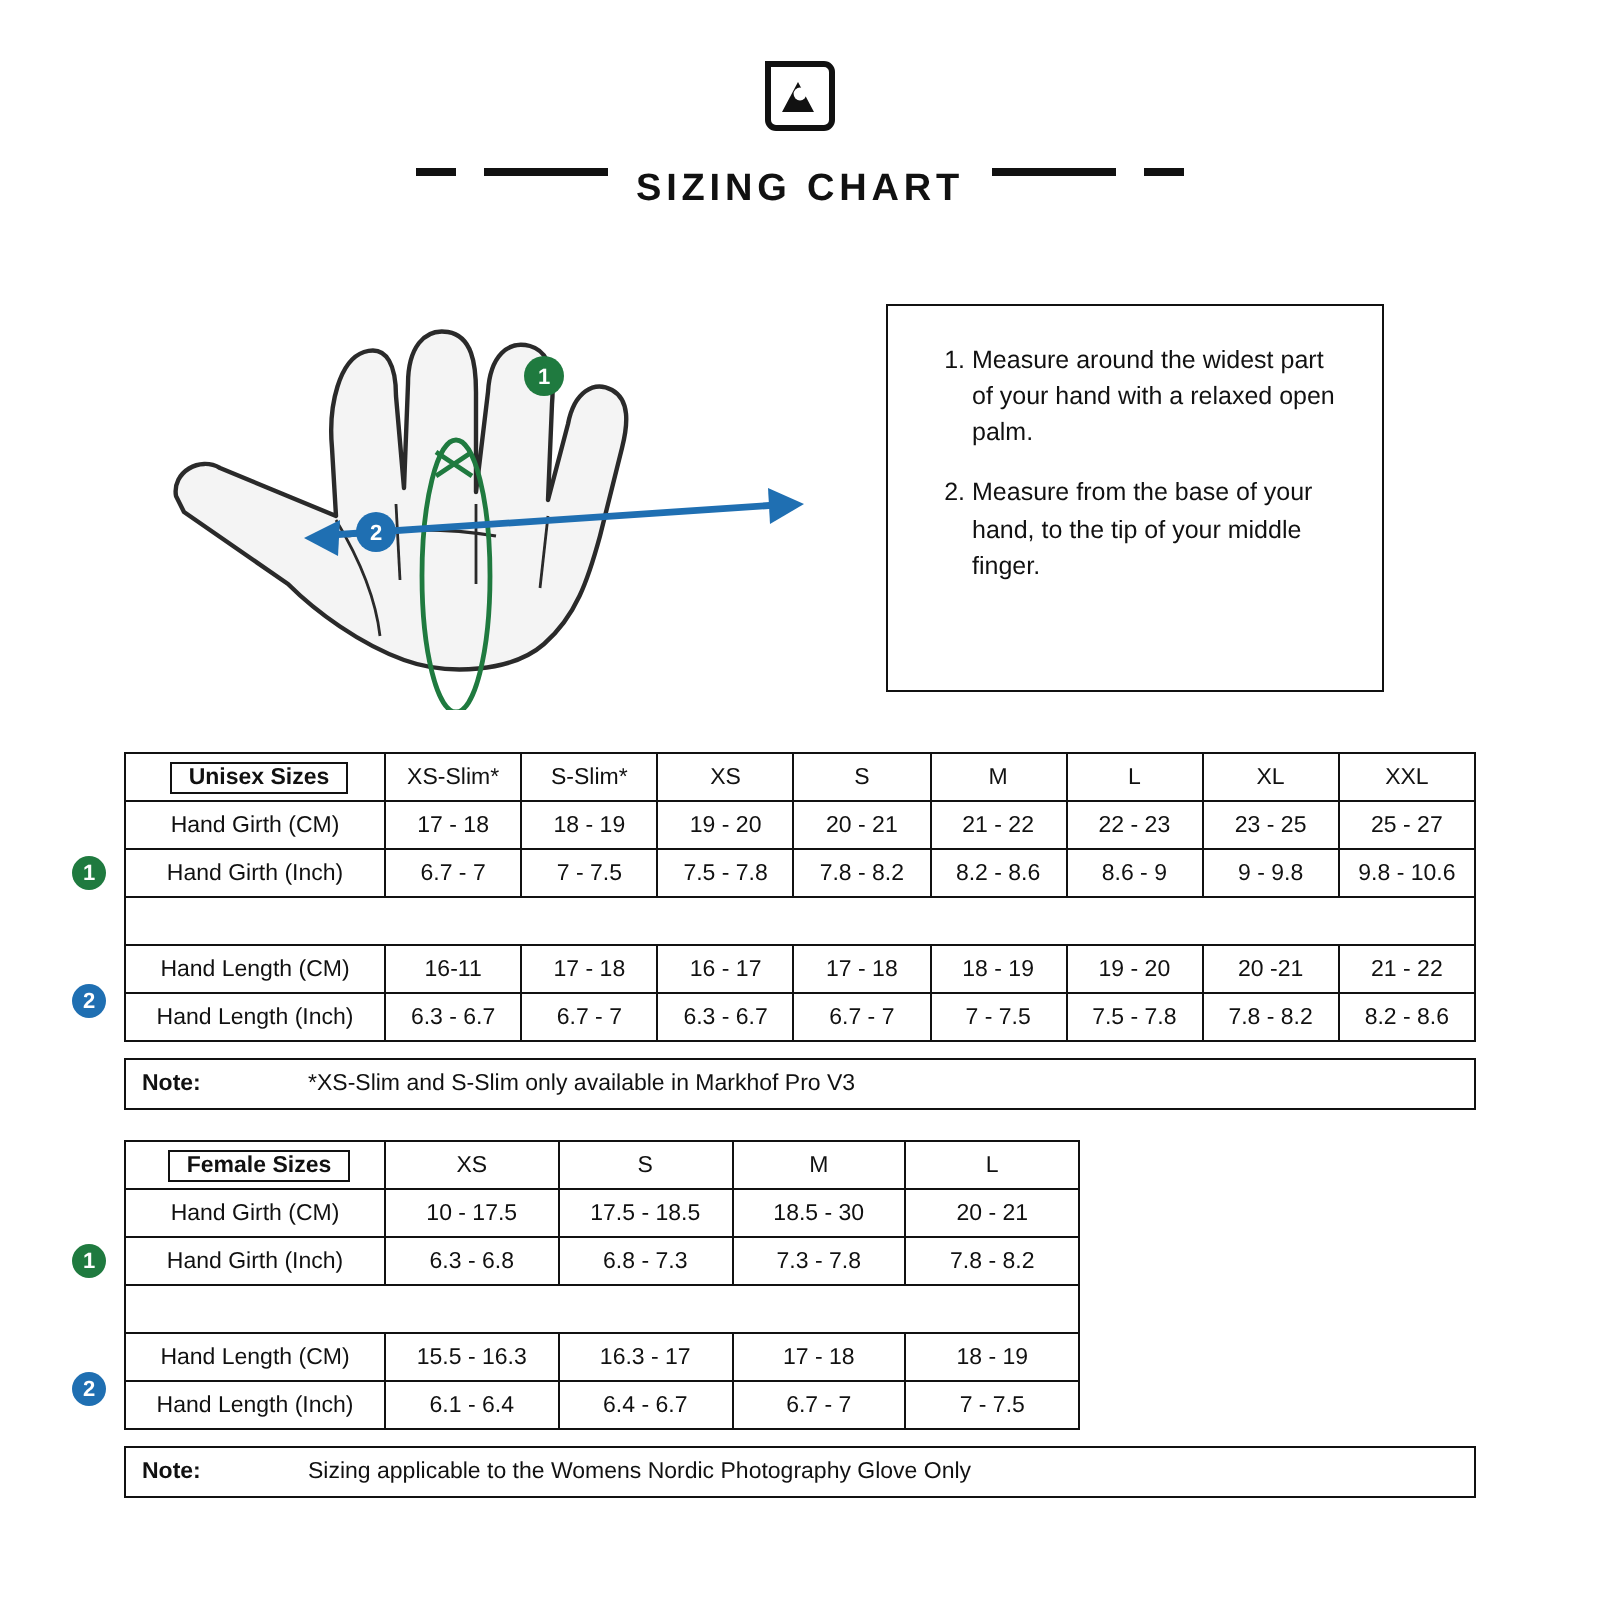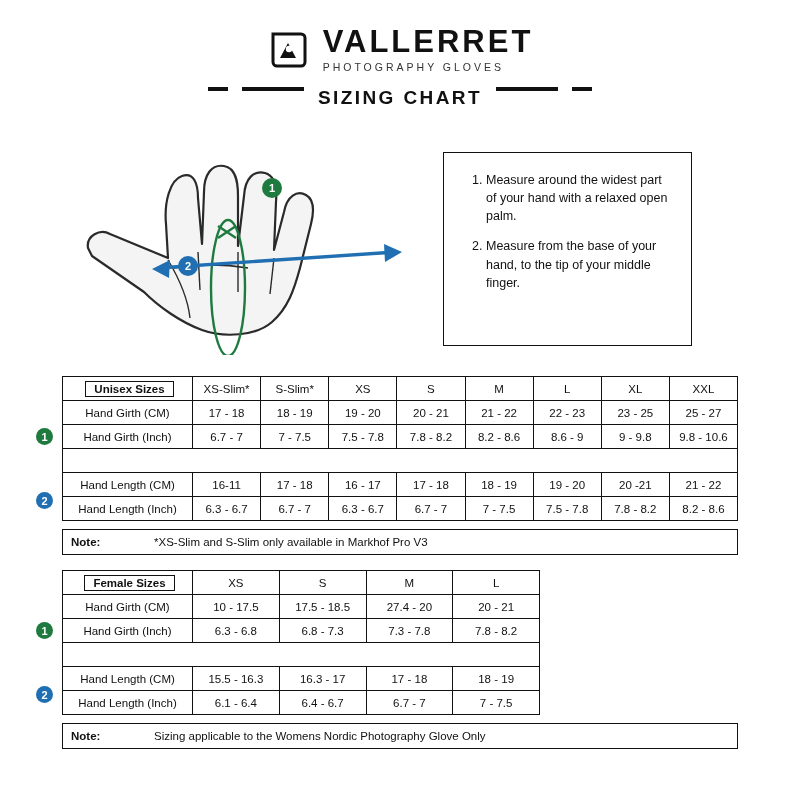--- a/index.html
+++ b/index.html
@@ -113,24 +113,20 @@
 <body>
 
 <div class="header">
   <div class="brand-row">
     <span class="brand-logo">
       <svg width="44" height="44" viewBox="0 0 44 44">
         <path d="M6 6 H34 a4 4 0 0 1 4 4 V34 a4 4 0 0 1 -4 4 H10 a4 4 0 0 1 -4 -4 Z" fill="none" stroke="#111" stroke-width="3"></path>
         <path d="M13 30 L21 15 L29 30 Z" fill="#111"></path>
         <circle cx="22" cy="21" r="3.2" fill="#fff"></circle>
       </svg>
-    </span>
-    <span class="brand-text">
-      <div class="brand-name">VALLERRET</div>
-      <div class="brand-sub">PHOTOGRAPHY GLOVES</div>
     </span>
   </div>
   <div class="chart-title-row">
     <span class="rule short"></span>
     <span class="rule"></span>
     <span class="chart-title">SIZING CHART</span>
     <span class="rule"></span>
     <span class="rule short"></span>
   </div>
 </div>
@@ -292,21 +288,21 @@
         <th class="colhead">S</th>
         <th class="colhead">M</th>
         <th class="colhead">L</th>
       </tr>
     </thead>
     <tbody>
       <tr>
         <td class="rowlabel">Hand Girth (CM)</td>
         <td class="girth-val">10 - 17.5</td>
         <td class="girth-val">17.5 - 18.5</td>
-        <td class="girth-val">27.4 - 20</td>
+        <td class="girth-val">18.5 - 30</td>
         <td class="girth-val">20 - 21</td>
       </tr>
       <tr>
         <td class="rowlabel">Hand Girth (Inch)</td>
         <td class="girth-val">6.3 - 6.8</td>
         <td class="girth-val">6.8 - 7.3</td>
         <td class="girth-val">7.3 - 7.8</td>
         <td class="girth-val">7.8 - 8.2</td>
       </tr>
       <tr class="spacer-row">

